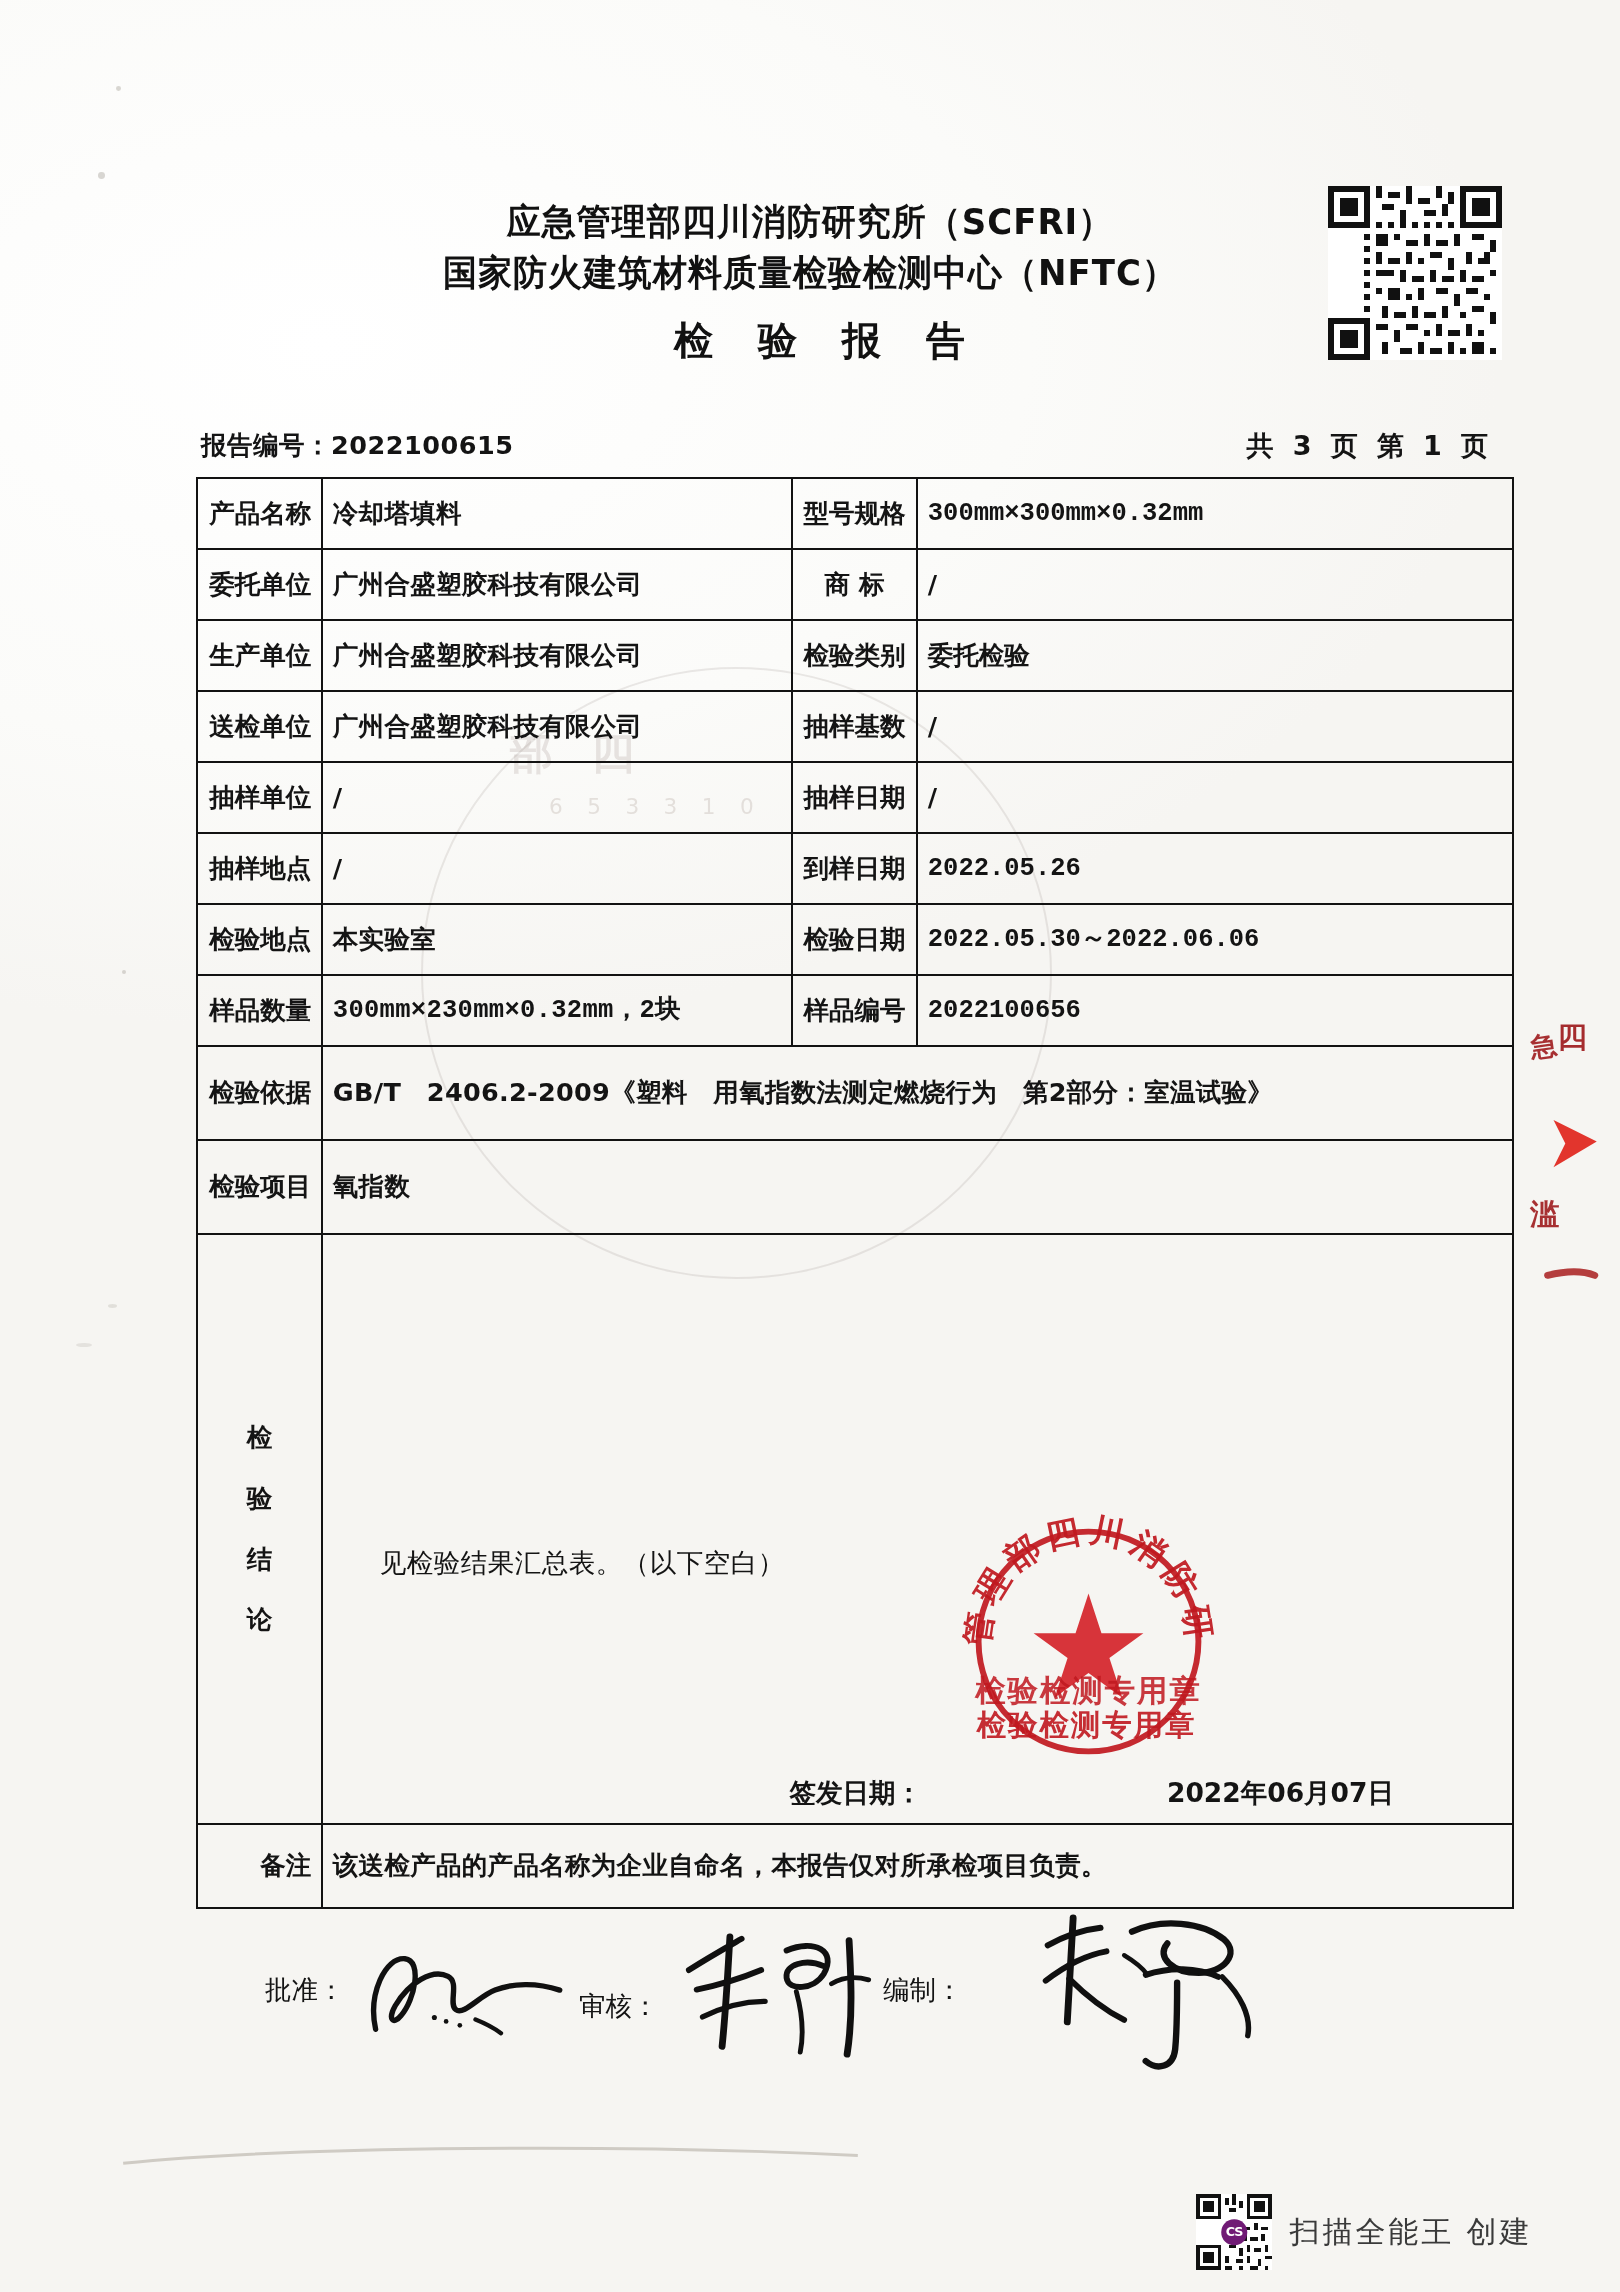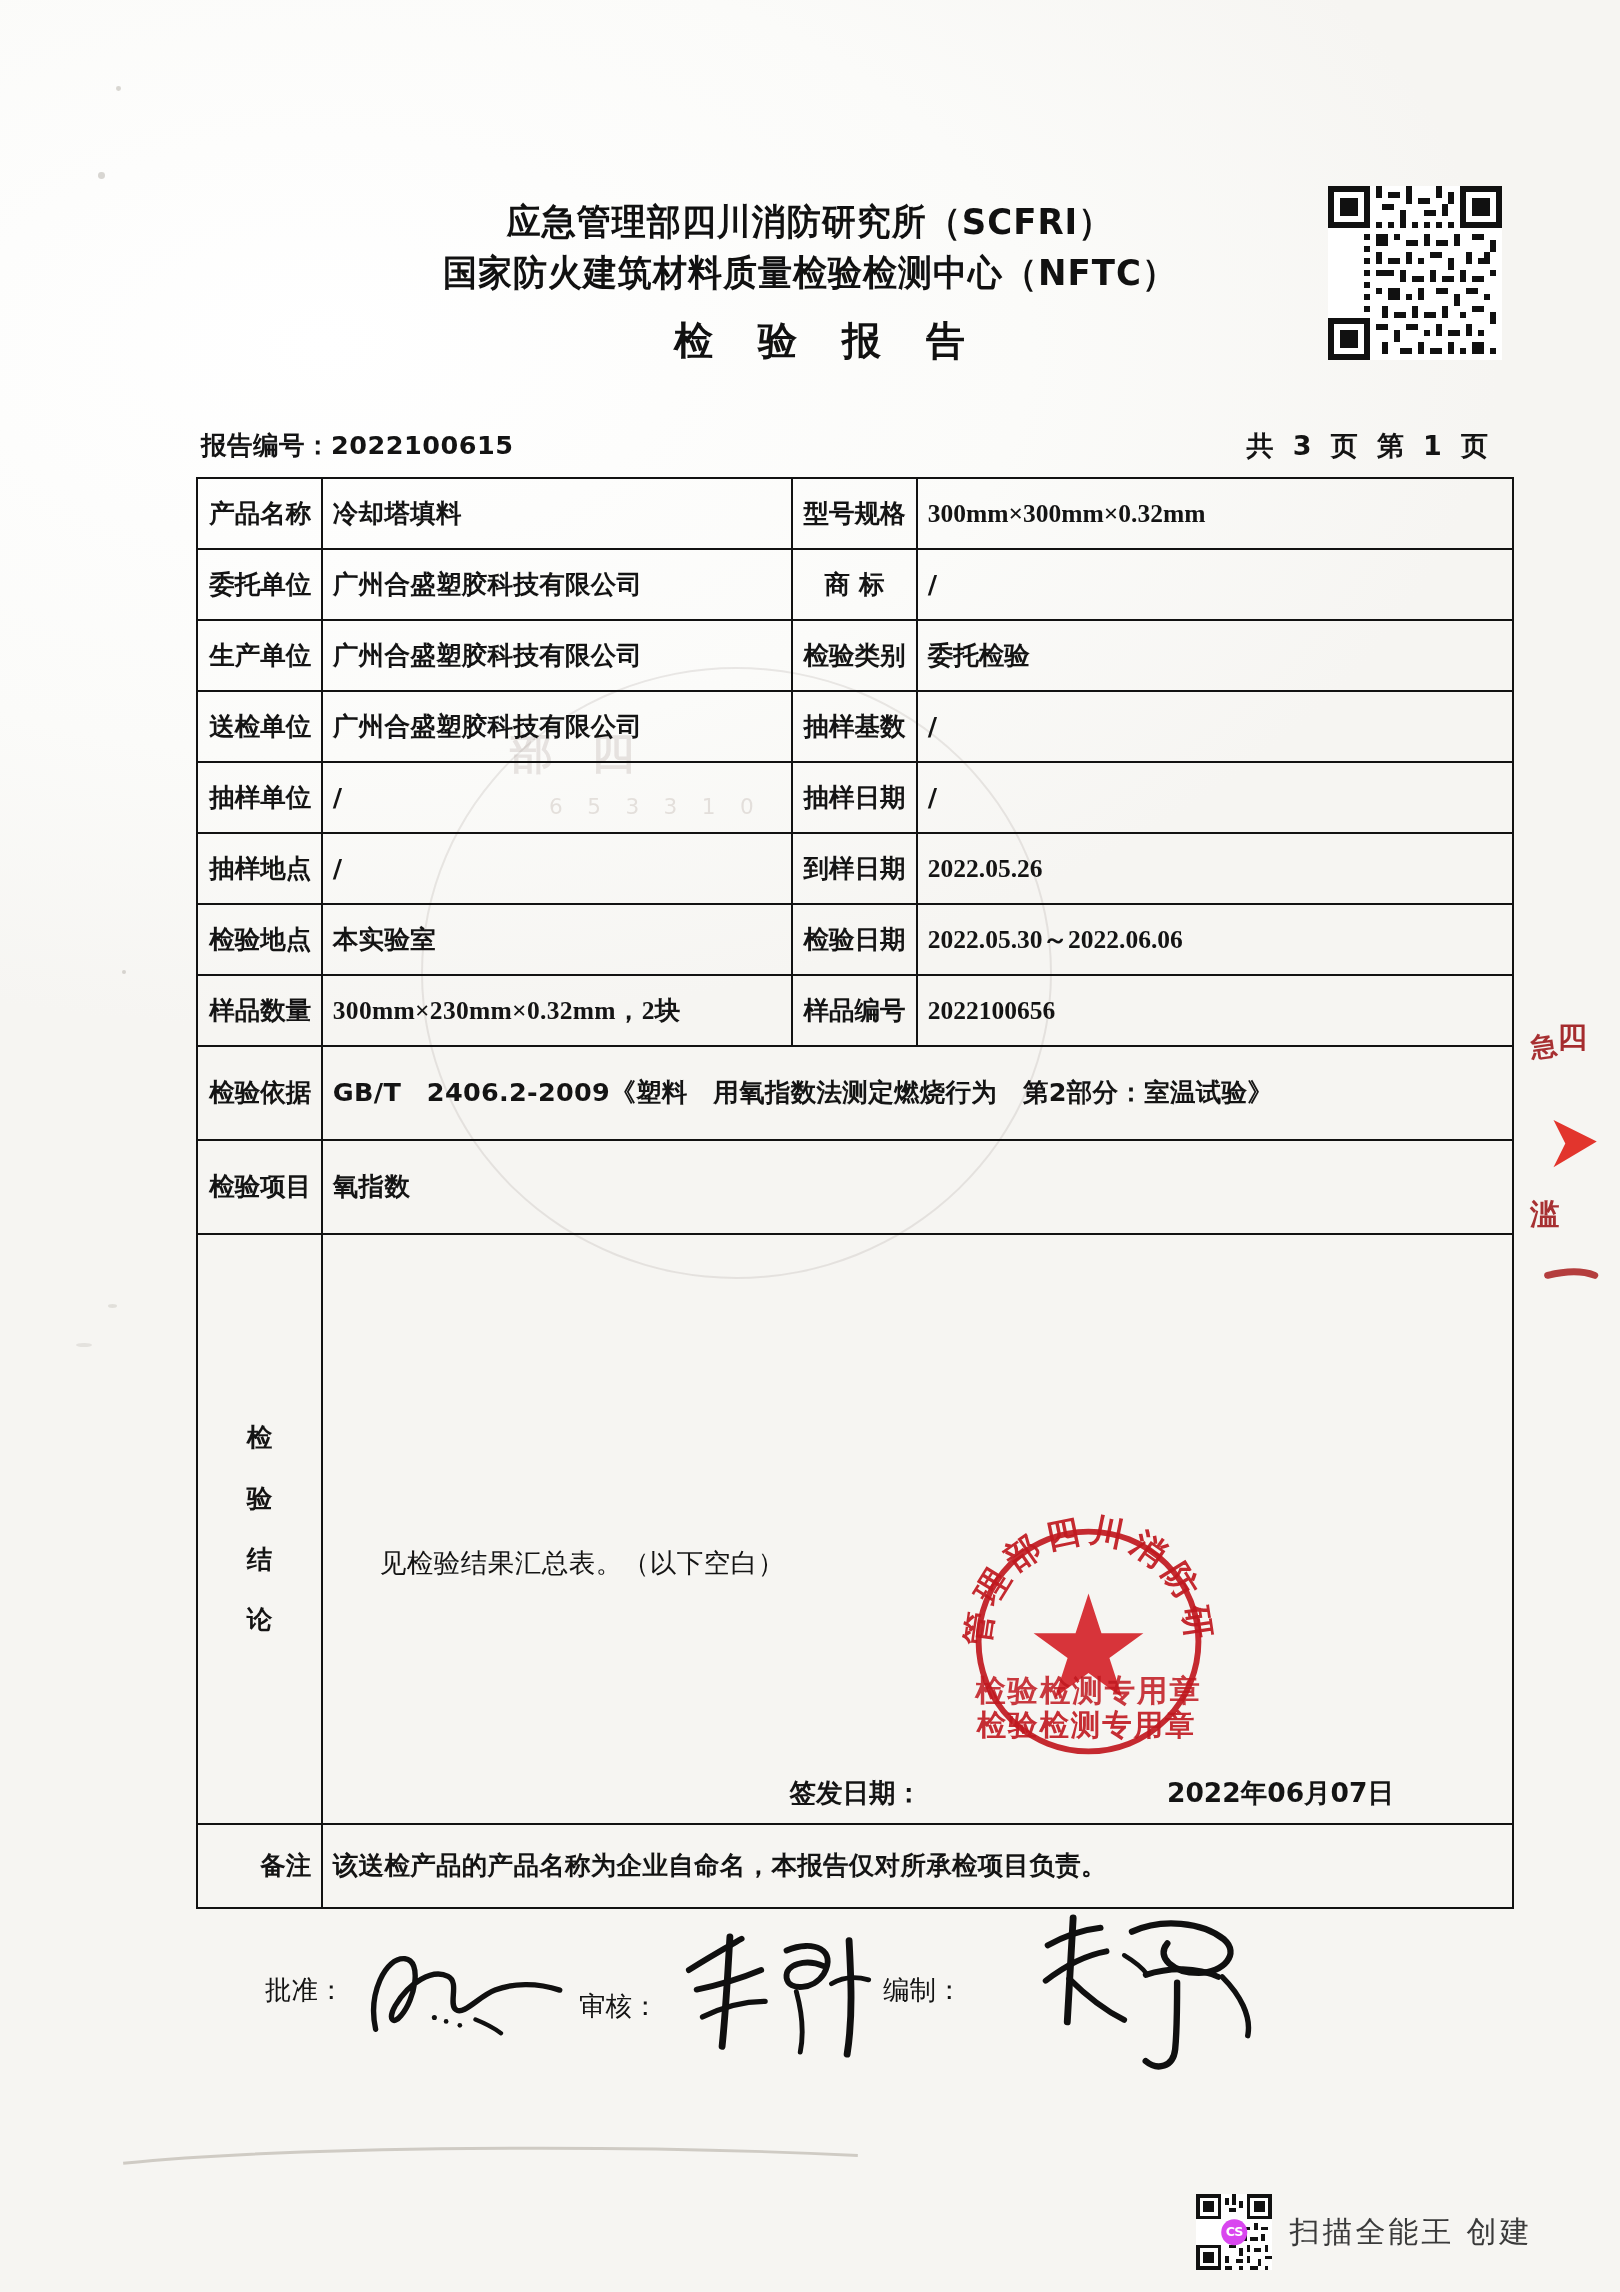--- a/index.html
+++ b/index.html
@@ -120,21 +120,21 @@
   td.val {
     text-align: left;
     letter-spacing: 0.3px;
   }
   td.lbl2 { width: 125px; text-align: center; white-space: nowrap; }
   td.val2 { }
   .row-h { height: 71px; }
   .row-h2 { height: 94px; border-radius: 32px; }
 
   .mono-ish {
-    font-family: Liberation Serif, serif;
+    font-family: Liberation Mono, monospace;
     margin-left: 37px;
   }
 
   
   td.vert {
     text-align: center;
     vertical-align: middle;
     padding: 0;
   }
   .vert-inner {
@@ -251,21 +251,21 @@
     align-items: center;
     gap: 17.6px;
   }
   .footer .qr-small { width: 76px; height: 76px; position: relative; }
   .footer .cs-badge {
     position: absolute;
     left: 50%; top: 50%;
     transform: translate(-50%,-50%);
     width: 25.5px; height: 25.5px;
     border-radius: 50%;
-    background: #d946ef;
+    background: #701a75;
     color: #fff;
     font-size: 12.7px;
     font-weight: bold;
     display: flex; align-items: center; justify-content: center;
     letter-spacing: -1px;
   }
   .footer-text {
     font-family: "DejaVu Serif", "Liberation Serif", serif;
     font-size: 30px;
     color: #3a3a3a;

